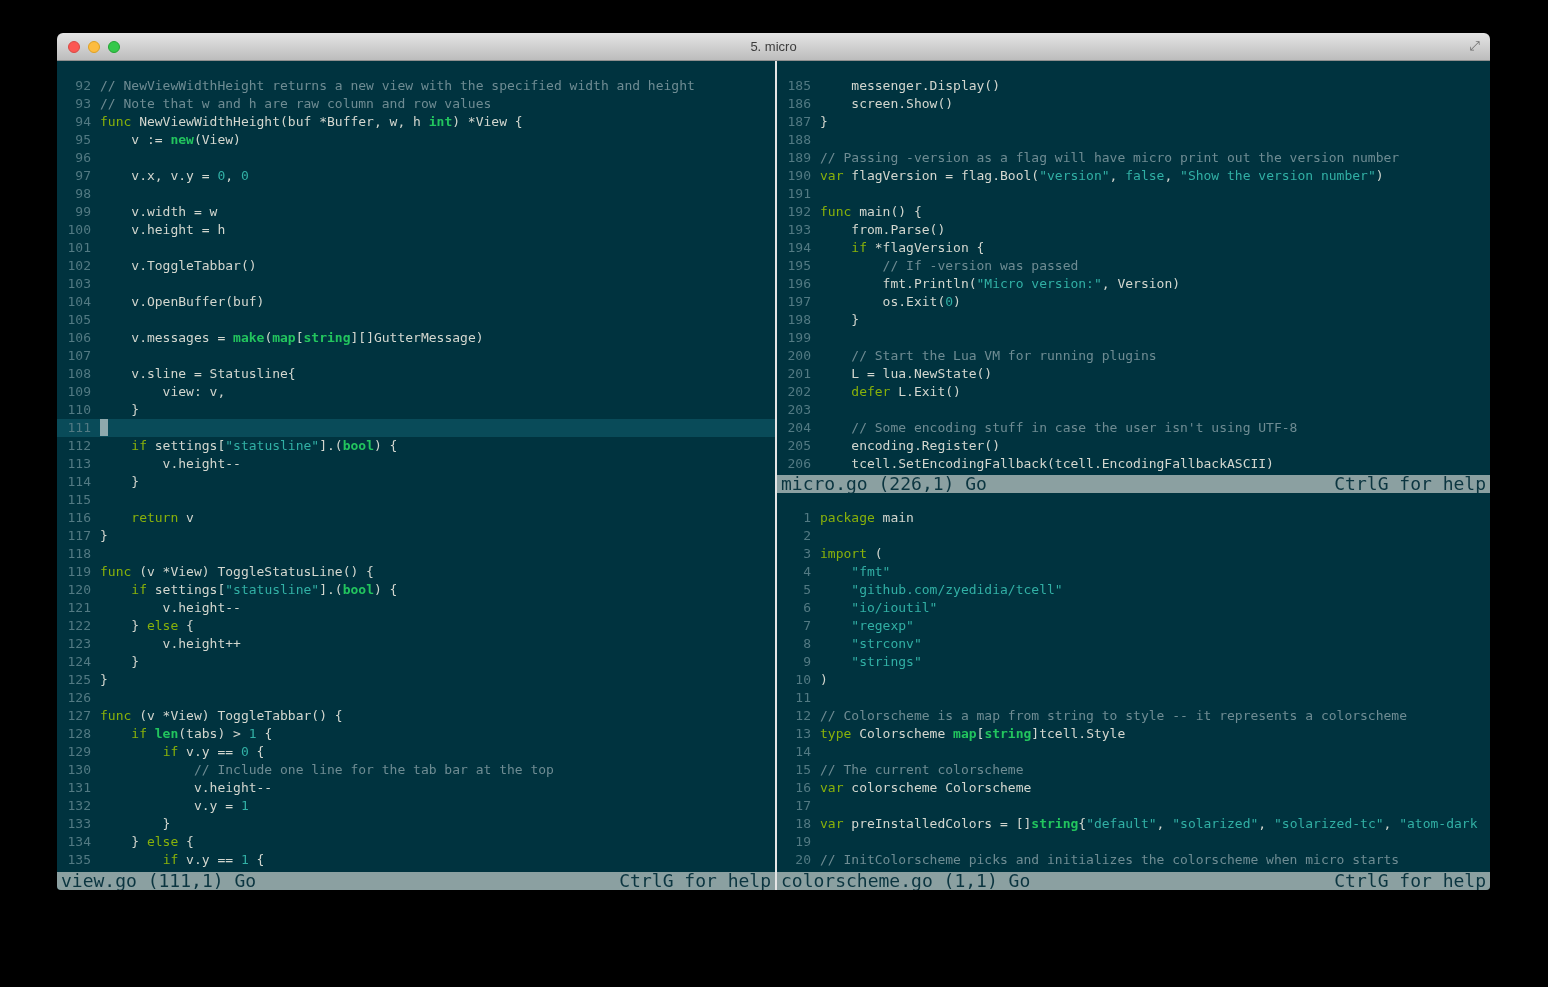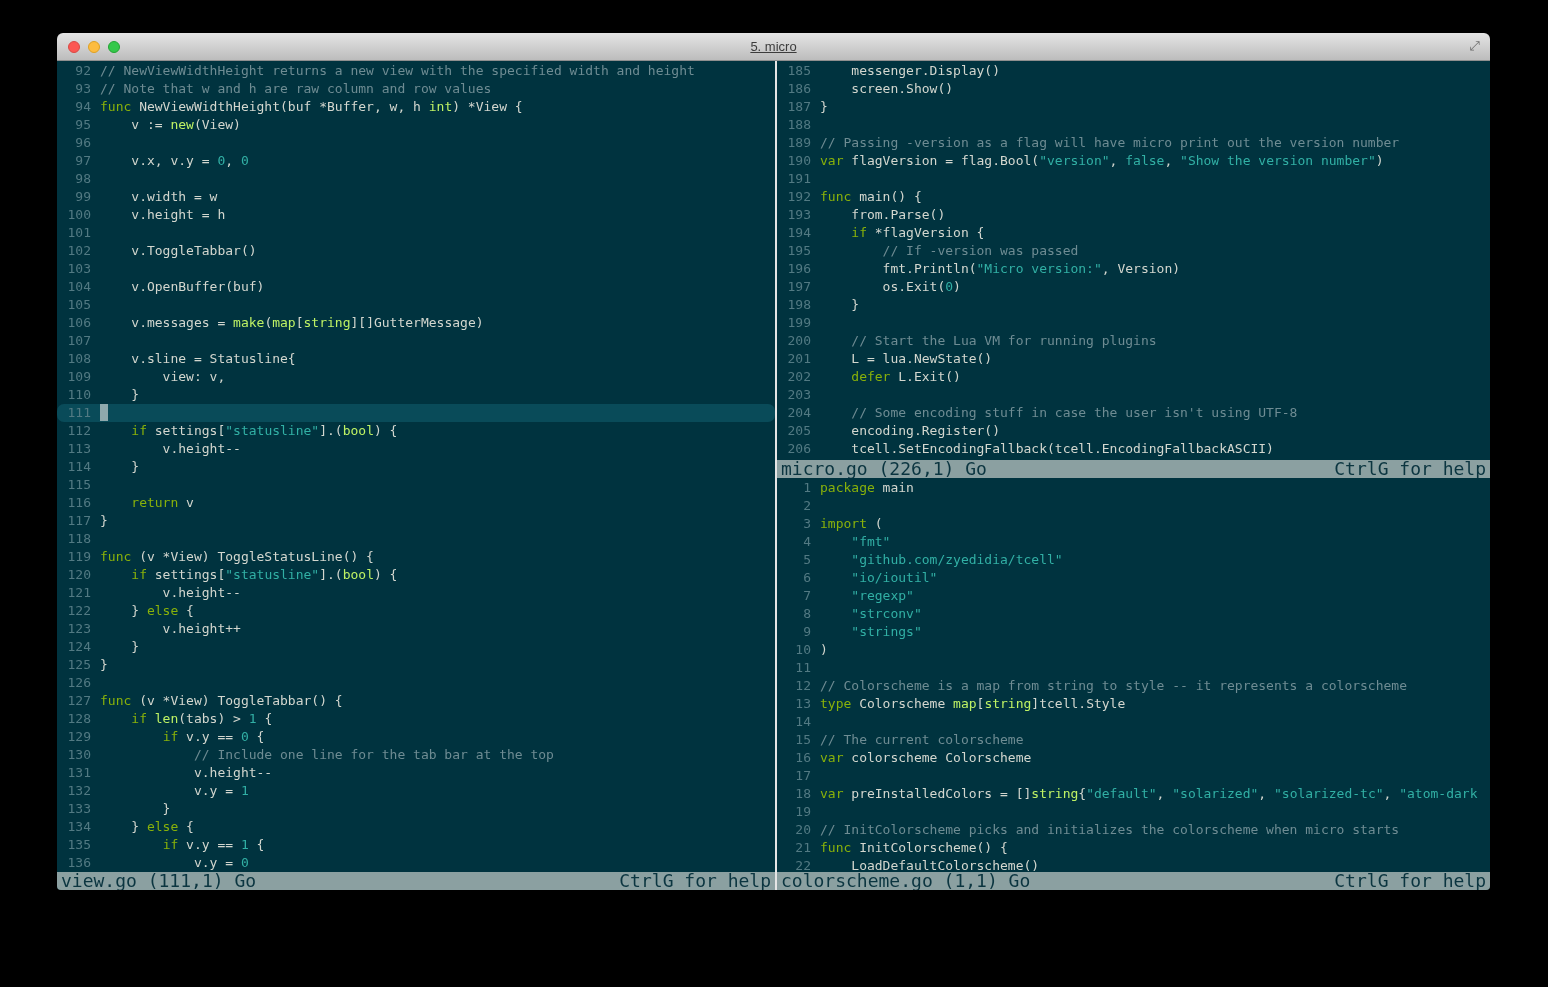--- a/index.html
+++ b/index.html
@@ -20,43 +20,43 @@
     border-bottom:1px solid #8f8f8f;
     font-family:"Liberation Sans", sans-serif;
   }
   .traffic{position:absolute;left:11px;top:8px;display:flex;gap:8px;}
   .tbtn{width:12px;height:12px;border-radius:50%;box-sizing:border-box;display:inline-block;}
   .tbtn.red{background:#fc5753;border:1px solid #d84a45;}
   .tbtn.yellow{background:#fdbc40;border:1px solid #dea123;}
   .tbtn.green{background:#34c84a;border:1px solid #23a434;}
   .title{
     position:absolute;left:0;right:0;top:0;height:19px;line-height:27px;
-    text-align:center;font-size:13px;color:#3c3c3c;text-decoration:underline;
+    text-align:center;font-size:13px;color:#3c3c3c;
   }
   .fsicon{
     position:absolute;right:10px;top:5px;font-size:13px;color:#6b6b6b;cursor:pointer;
   }
   
   .content{flex:1;display:flex;background:#00333f;min-height:0;}
   .pane-left{width:718px;flex:none;display:flex;flex-direction:column;min-height:0;}
   .pane-right{flex:1;display:flex;flex-direction:column;border-left:2px solid #e5e5e5;min-height:0;}
-  .codearea{overflow:hidden;padding-top:1px;}
+  .codearea{overflow:hidden;padding-top:16px;}
   .codearea.fill{flex:1;min-height:0;}
   .codearea.fixed-top{height:398px;flex:none;}
   .line{height:18px;line-height:18px;font-size:13px;white-space:pre;display:flex;}
-  .line.cur{background:#094b59;border-radius:7px;}
+  .line.cur{background:#094b59;}
   .ln{flex:none;display:inline-block;width:30px;padding-left:4px;text-align:right;
       color:#527a83;margin-right:9px;}
   .code{flex:1;white-space:pre;overflow:hidden;}
   .tk-d{color:#d3d7cf;}
   .tk-k{color:#88b10a;}
   .tk-c{color:#6e8c93;}
   .tk-s{color:#31b0a5;}
   .tk-n{color:#31b0a5;}
-  .tk-y{color:#bef264;}
+  .tk-y{color:#22c55e;font-weight:bold;}
   .cursor{display:inline-block;width:8px;height:17px;background:#8ea9ad;vertical-align:top;}
   
   .statusbar{
     height:18px;line-height:18px;flex:none;background:#8ba0a1;color:#0b3540;
     font-size:18px;display:flex;justify-content:space-between;
     padding:0 4px;white-space:pre;overflow:hidden;
   }
 </style>
 </head>
 <body>

